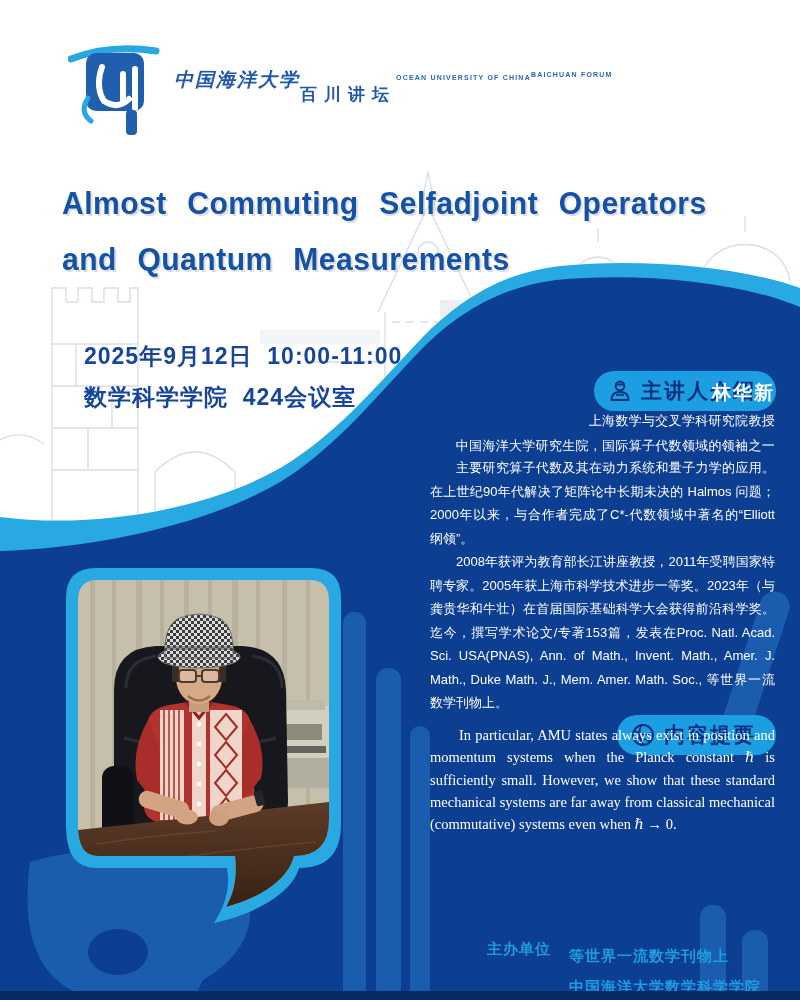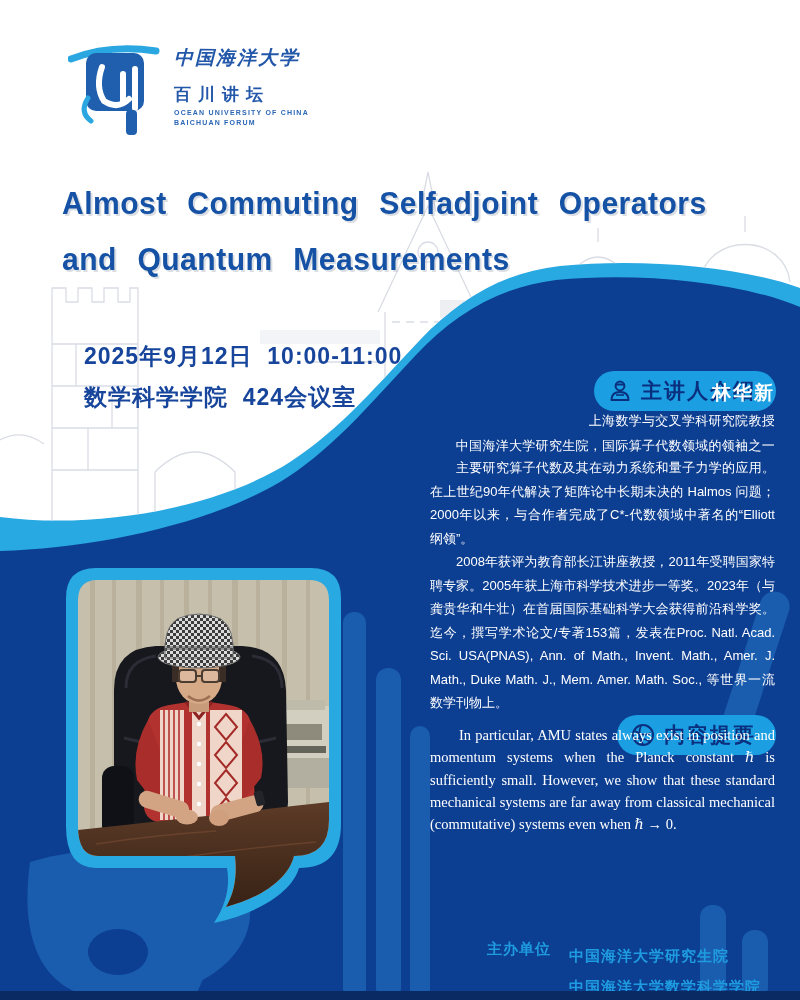--- a/index.html
+++ b/index.html
@@ -3,21 +3,21 @@
 <meta charset="utf-8">
 <style>
   html,body{margin:0;padding:0;background:#243447;}
   .poster{
     position:relative;width:800px;height:1000px;margin:0 auto;overflow:hidden;
     background:#0c3e92;font-family:"Liberation Sans","DejaVu Sans",sans-serif;
   }
   .bg{position:absolute;inset:0;}
   
   .logo{position:absolute;left:68px;top:36px;display:flex;align-items:center;gap:14px;}
-  .logo-text{display:flex;flex-direction:column;line-height:1.15;}
+  .logo-text{display:flex;flex-direction:row;line-height:1.15;}
   .logo-cn1{font-family:"Liberation Serif","DejaVu Serif",serif;font-style:italic;font-weight:bold;
     font-size:19px;color:#2257a9;letter-spacing:2px;}
   .logo-cn2{font-size:17px;font-weight:bold;color:#2257a9;letter-spacing:7px;margin-top:16px;}
   .logo-en1{font-size:7px;font-weight:bold;color:#2c67b6;letter-spacing:1.2px;margin-top:5px;}
   .logo-en2{font-size:7px;font-weight:bold;color:#2c67b6;letter-spacing:1.2px;margin-top:2px;}
   
   .title{position:absolute;left:62px;top:176px;color:#1552a5;font-weight:bold;
     font-size:31px;letter-spacing:.5px;word-spacing:12px;line-height:56px;
     transform:scaleX(.97);transform-origin:left top;
     text-shadow:2px 2px 0 rgba(150,158,172,.35);white-space:pre;}
@@ -230,19 +230,19 @@
       <ellipse cx="131" cy="259" rx="11" ry="7.5" fill="#d2a483"></ellipse>
       <rect x="154" y="242" width="54" height="17" rx="8.5" fill="#d2a483" transform="rotate(-15 181 250)"></rect>
       <ellipse cx="163" cy="260" rx="10" ry="8" fill="#cf9f7e"></ellipse>
       <rect x="199" y="233" width="9" height="15" rx="2.5" fill="#23242a" transform="rotate(-15 203 240)"></rect>
     </g>
   </svg>
 
   <div class="footer">
     <span>主办单位</span>
     <span class="orgs">
-      <span>中国海洋大学研究生院</span>
+      <span>等世界一流数学刊物上</span>
       <span>中国海洋大学数学科学学院</span>
     </span>
   </div>
 
   <div class="bottom-strip"></div>
 </div>
 
 </body></html>

